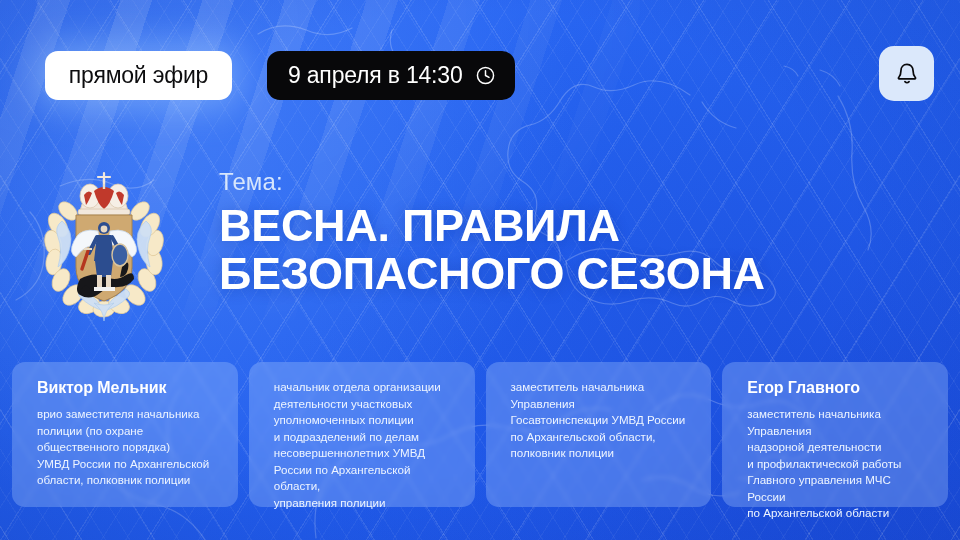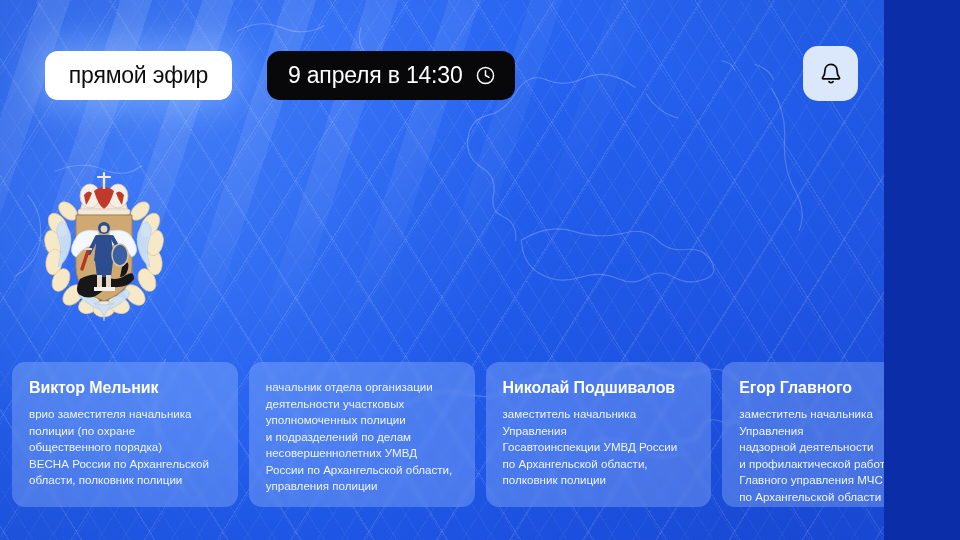--- a/index.html
+++ b/index.html
@@ -2,21 +2,21 @@
 <html lang="ru"><head>
 <meta charset="utf-8">
 <style>
   html, body {
     margin: 0;
     padding: 0;
     background: #0b2ea8;
   }
   #stage {
     position: relative;
-    width: 884px;
+    width: 960px;
     height: 540px;
     overflow: hidden;
     font-family: "Liberation Sans", "DejaVu Sans", sans-serif;
     background: #a21caf;
     -webkit-font-smoothing: antialiased;
   }
 
   
   .bg-base {
     position: absolute;
@@ -155,21 +155,21 @@
     left: 12px; top: 362px;
     width: 936px; height: 145px;
     display: flex;
     gap: 11px;
   }
   .card {
     flex: 1 1 0;
     min-width: 0;
     background: rgba(175,205,255,0.30);
     border-radius: 13px;
-    padding: 17px 17px 14px 17px;
+    padding: 17px 17px 14px 25px;
     box-sizing: border-box;
     backdrop-filter: blur(2px);
   }
   .card-name {
     font-size: 16px;
     font-weight: 700;
     color: #ffffff;
     letter-spacing: -0.1px;
     margin-bottom: 9px;
     white-space: nowrap;
@@ -305,41 +305,47 @@
 
           <path d="M52 88 l-6 18" stroke="#b5351f" stroke-width="3.4" stroke-linecap="round"></path>
           <path d="M48 86 h8" stroke="#e8d9c4" stroke-width="2"></path>
 
           <ellipse cx="84" cy="92" rx="8" ry="11" fill="#3a5fa3" stroke="#d8c49f" stroke-width="1.4"></ellipse>
         </g>
       </g>
     </svg>
   </div>
 
+  <div class="title-block">
+    <div class="kicker">Тема:</div>
+    <div class="headline">
+      <span class="ln">ВЕСНА. ПРАВИЛА</span>
+      <span class="ln">БЕЗОПАСНОГО СЕЗОНА</span>
+    </div>
+  </div>
 
   <div class="cards">
     <div class="card">
       <div class="card-name">Виктор Мельник</div>
       <div class="card-role">врио заместителя начальника
 полиции (по охране
 общественного порядка)
-ВЕСНА России по Архангельской
+УМВД России по Архангельской
 области, полковник полиции</div>
     </div>
     <div class="card">
       <div class="card-role">начальник отдела организации
 деятельности участковых
 уполномоченных полиции
 и подразделений по делам
 несовершеннолетних УМВД
 России по Архангельской области,
 управления полиции</div>
     </div>
     <div class="card">
-      <div class="card-name">Николай Подшивалов</div>
       <div class="card-role">заместитель начальника Управления
 Госавтоинспекции УМВД России
 по Архангельской области,
 полковник полиции</div>
     </div>
     <div class="card">
       <div class="card-name">Егор Главного</div>
       <div class="card-role">заместитель начальника Управления
 надзорной деятельности
 и профилактической работы

